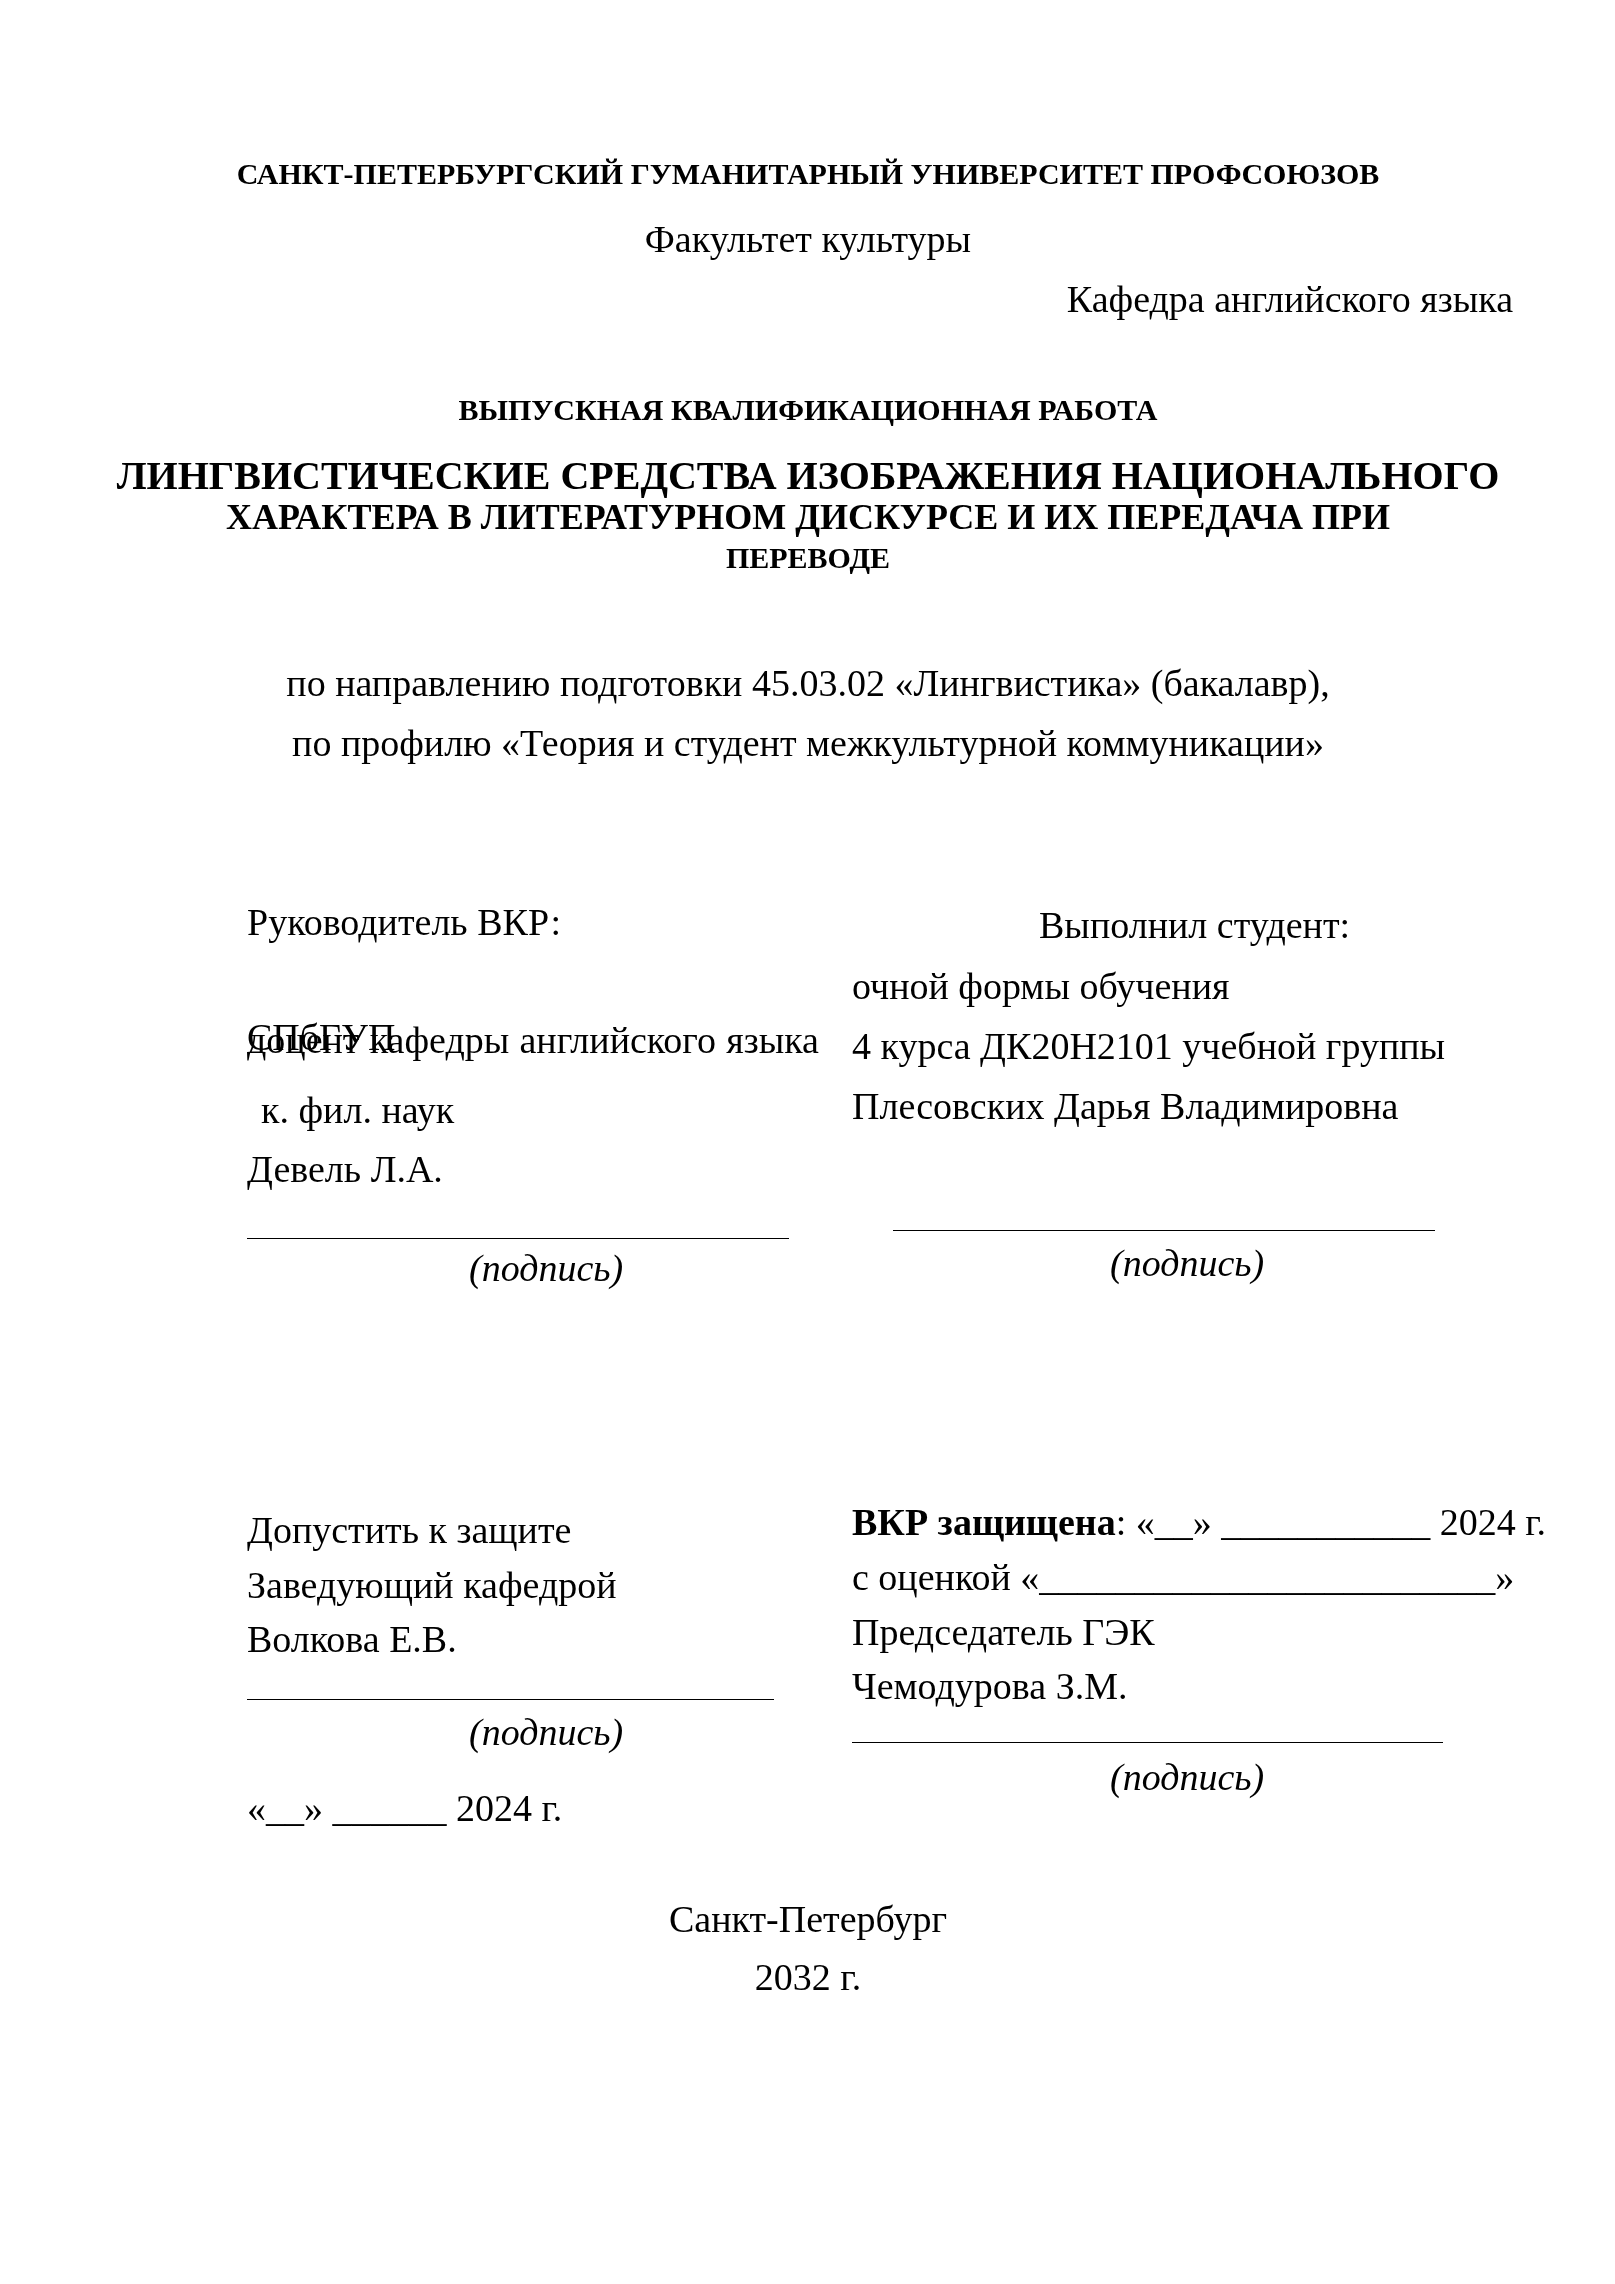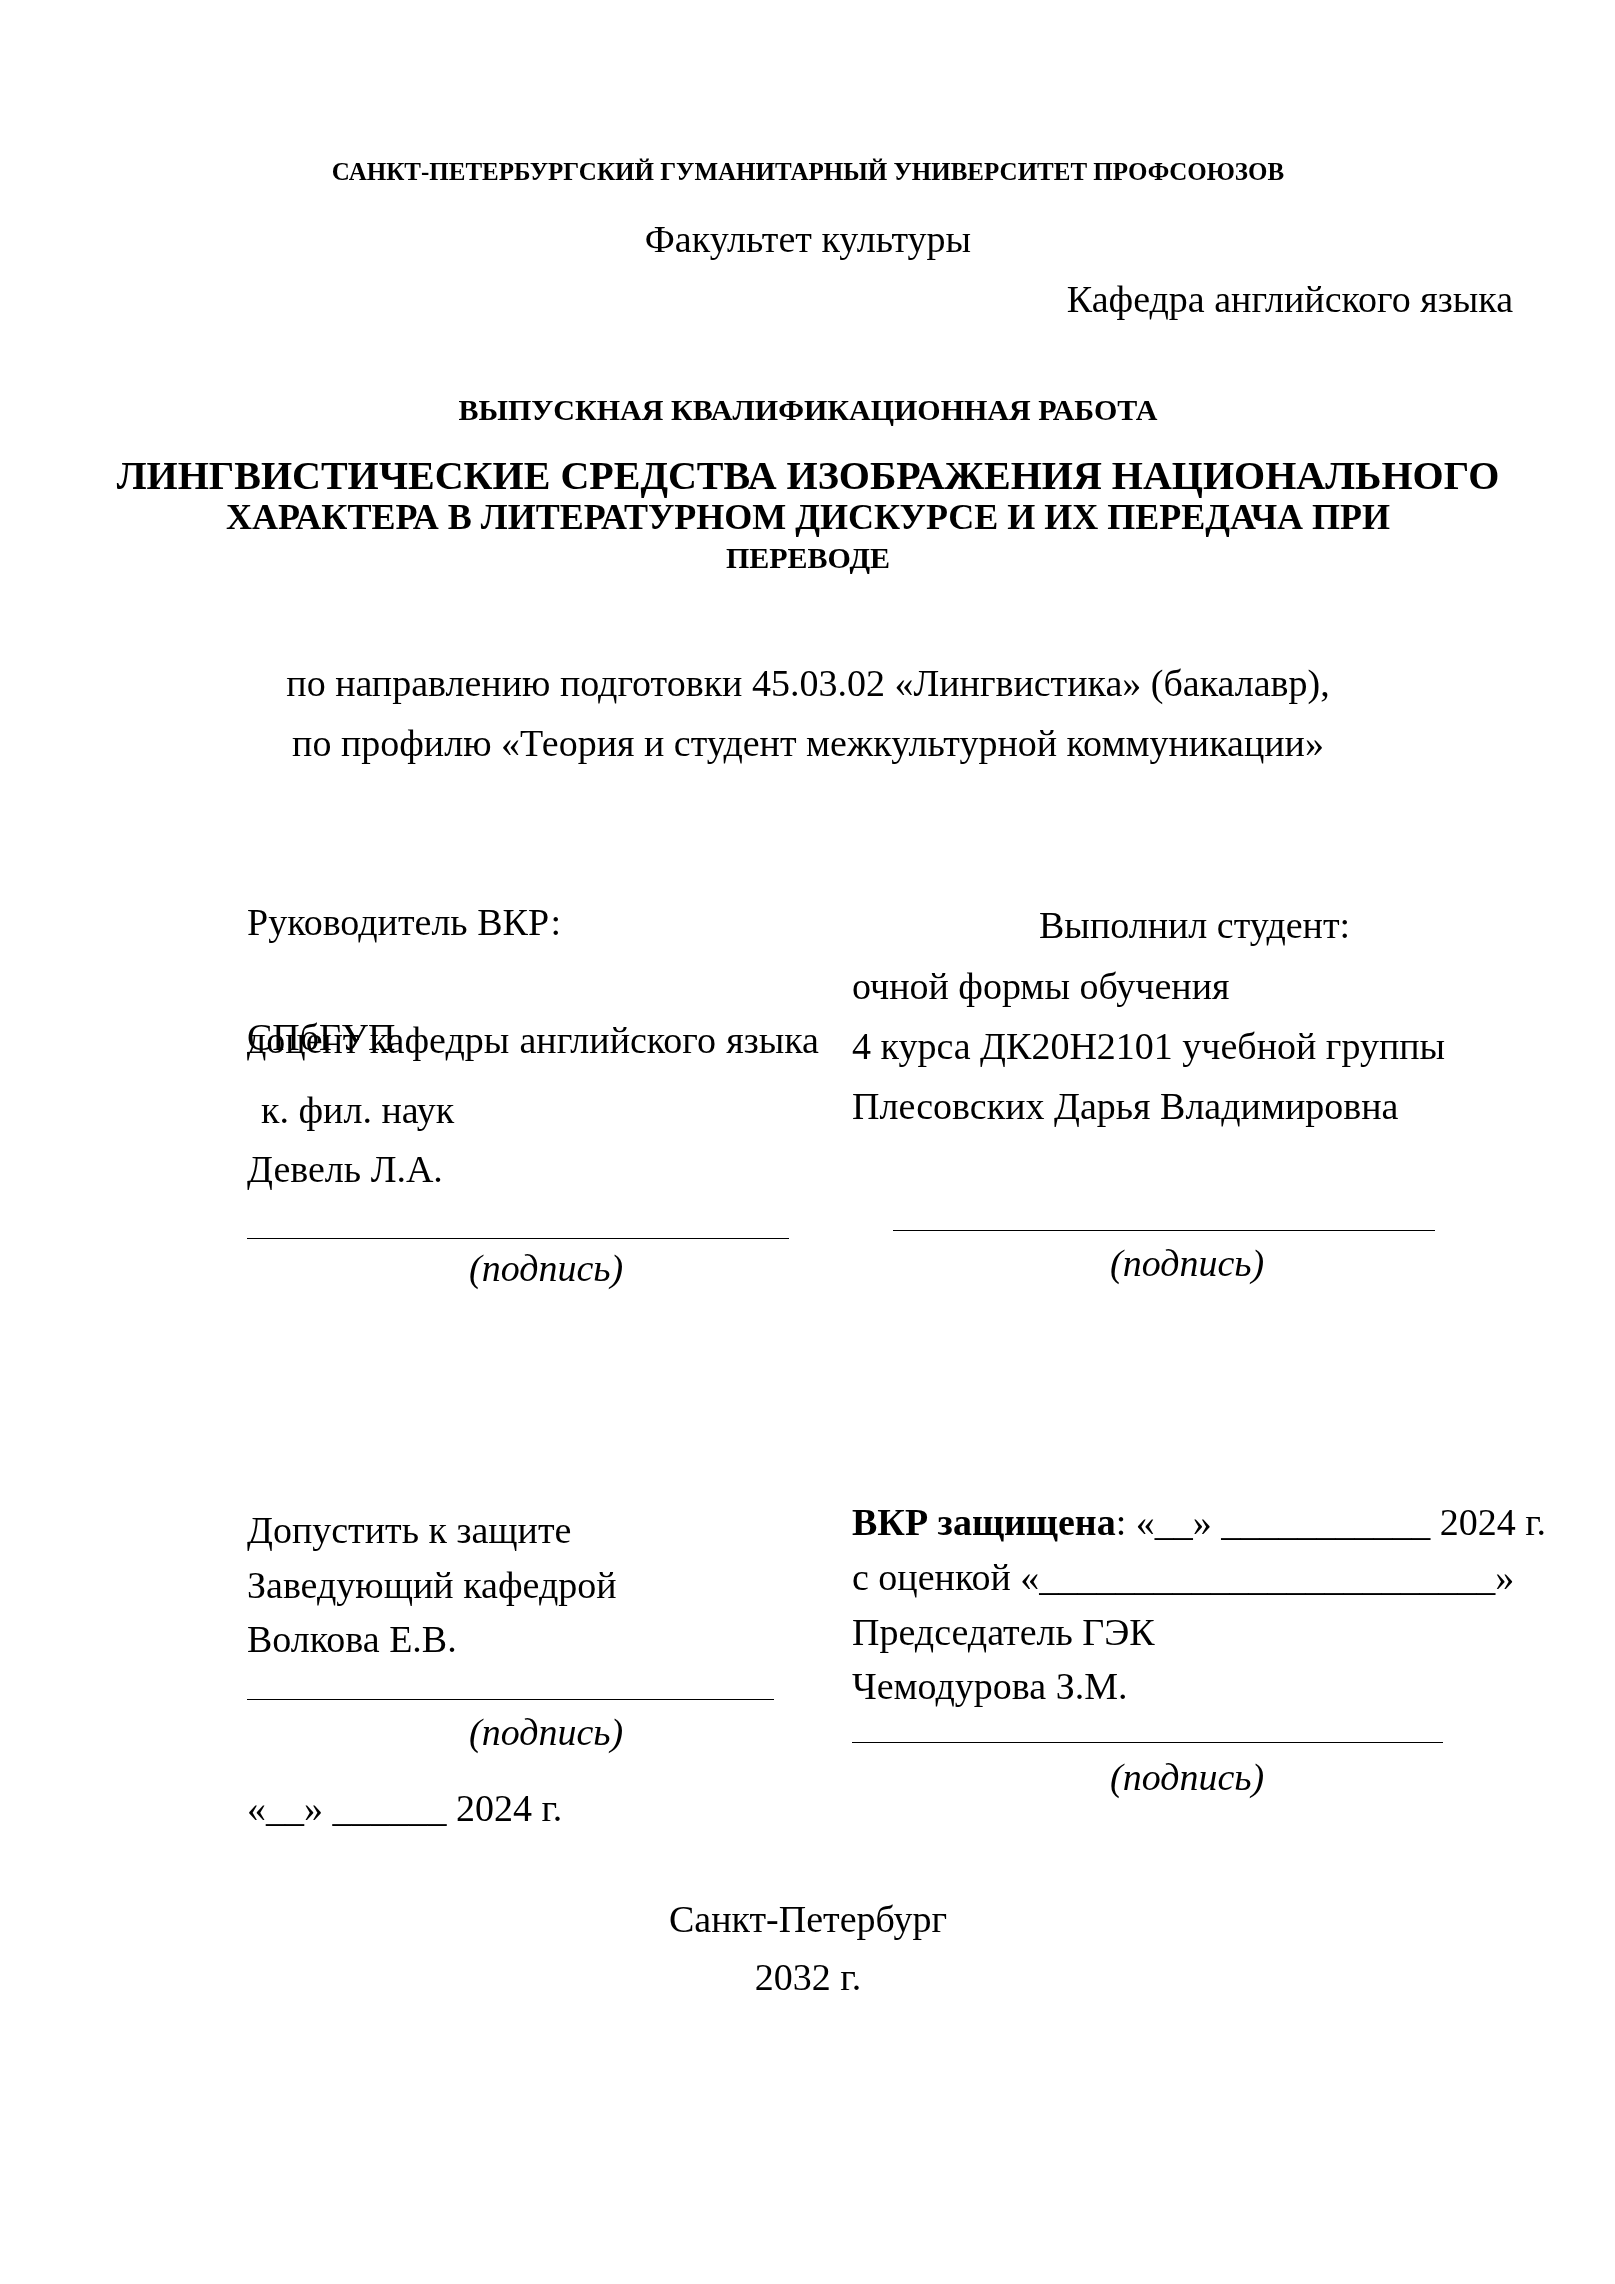--- a/index.html
+++ b/index.html
@@ -8,21 +8,21 @@
   .t { position: absolute; white-space: nowrap; font-size: 38px; line-height: 1; }
   .b { font-weight: bold; }
   .i { font-style: italic; }
   .center { left: 0; width: 1616px; text-align: center; }
   .line { position: absolute; height: 0; border-top: 1.6px solid #000; }
   .just { display: flex; justify-content: space-between; }
 </style>
 </head>
 <body>
 
-<div class="t b center" style="top:159px;font-size:25px;">САНКТ-ПЕТЕРБУРГСКИЙ ГУМАНИТАРНЫЙ УНИВЕРСИТЕТ ПРОФСОЮЗОВ</div>
+<div class="t b center" style="top:159px;font-size:30px;">САНКТ-ПЕТЕРБУРГСКИЙ ГУМАНИТАРНЫЙ УНИВЕРСИТЕТ ПРОФСОЮЗОВ</div>
 <div class="t center" style="top:220px;">Факультет культуры</div>
 <div class="t" style="top:280px;right:103px;">Кафедра английского языка</div>
 
 <div class="t b center" style="top:395px;font-size:30px;">ВЫПУСКНАЯ КВАЛИФИКАЦИОННАЯ РАБОТА</div>
 <div class="t b center" style="top:456px;font-size:40px;">ЛИНГВИСТИЧЕСКИЕ СРЕДСТВА ИЗОБРАЖЕНИЯ НАЦИОНАЛЬНОГО</div>
 <div class="t b center" style="top:499px;font-size:36px;">ХАРАКТЕРА В ЛИТЕРАТУРНОМ ДИСКУРСЕ И ИХ ПЕРЕДАЧА ПРИ</div>
 <div class="t b center" style="top:543px;font-size:30px;">ПЕРЕВОДЕ</div>
 
 <div class="t center" style="top:664px;">по направлению подготовки 45.03.02 «Лингвистика» (бакалавр),</div>
 <div class="t center" style="top:724px;">по профилю «Теория и студент межкультурной коммуникации»</div>

